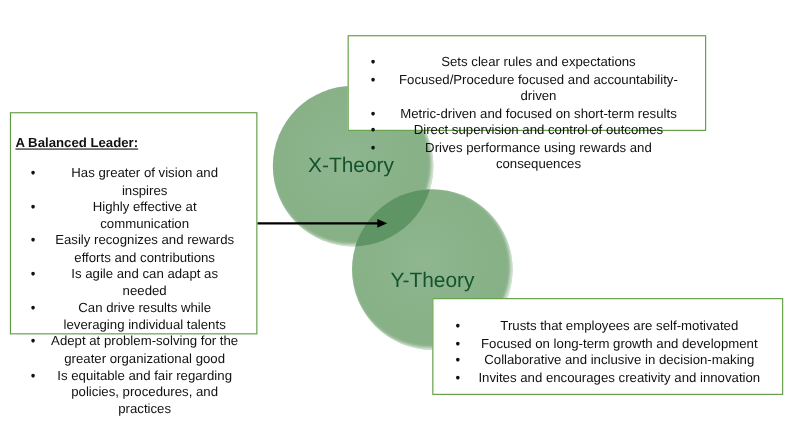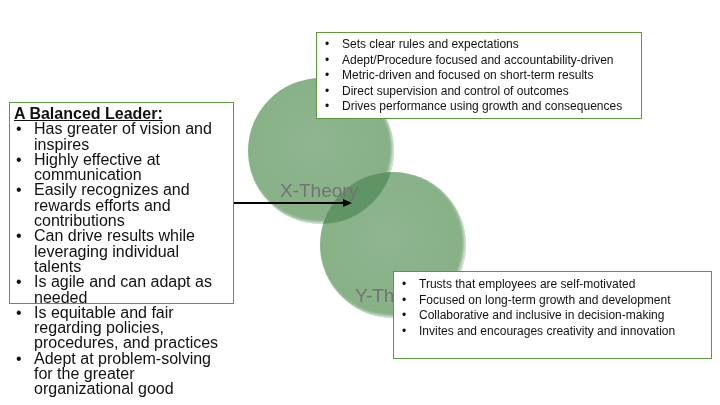--- a/index.html
+++ b/index.html
@@ -6,29 +6,29 @@
   body { width:720px; height:405px; background:#ffffff; position:relative; overflow:hidden;
          font-family:"Liberation Sans", sans-serif; color:#111; }
   .circle { position:absolute; border-radius:50%; }
   #cx { left:248px; top:78px; width:146px; height:146px;
         background:radial-gradient(circle at 45% 45%, #8fb68f 0%, #86b086 70%, #7aa77a 100%);
         box-shadow: inset -2px -2px 3px rgba(255,255,255,0.7); }
   #cy { left:320px; top:172px; width:146px; height:146px;
         background:radial-gradient(circle at 45% 45%, #8fb68f 0%, #86b086 70%, #7aa77a 100%);
         box-shadow: inset -2px -2px 3px rgba(255,255,255,0.7); }
   #overlap { position:absolute; left:0; top:0; }
-  .clabel { position:absolute; font-size:19px; color:#737373;margin-top:40px; }
+  .clabel { position:absolute; font-size:19px; color:#14532d; }
   #lx { left:280px; top:140px; }
   #ly { left:355px; top:245px;text-align:right; }
   .box { position:absolute; background:#fff; border:1.5px solid #5a9a3c; box-sizing:border-box;
          font-size:12px; line-height:15.5px; }
-  .box ul { list-style:none; margin:0; padding:0; }
+  .box ul { list-style:none; margin:12px; padding:0;text-align:center; }
   .box li { position:relative; padding-left:21px; }
   .box li::before { content:"•"; position:absolute; left:4px; top:0; }
-  #left-box { left:9px; top:102px; width:225px; height:202px; padding:3px 4px; font-size:16px; line-height:15.3px; }
+  #left-box { left:9px; top:102px; width:225px; height:202px; padding:20px 4px; font-size:12px; line-height:15.3px; }
   #left-box .title { font-weight:bold; text-decoration:underline; }
   #left-box li { padding-left:20px; }
   #left-box li::before { left:2px; }
   #top-box { left:316px; top:32px; width:326px; height:87px; padding:4px 4px; }
   #bottom-box { left:393px; top:271px; width:319px; height:88px; padding:5px 4px; }
   #arrow { position:absolute; left:0; top:0; }
 </style>
 </head>
 <body>
 
@@ -50,34 +50,34 @@
   <line x1="233" y1="203" x2="346" y2="203" stroke="#000" stroke-width="2"></line>
   <polygon points="352,203 343,199 343,207" fill="#000"></polygon>
 </svg>
 
 <div class="box" id="left-box">
   <div class="title">A Balanced Leader:</div>
   <ul>
     <li>Has greater of vision and inspires</li>
     <li>Highly effective at communication</li>
     <li>Easily recognizes and rewards efforts and contributions</li>
+    <li>Is agile and can adapt as needed</li>
     <li>Can drive results while leveraging individual talents</li>
-    <li>Is agile and can adapt as needed</li>
+    <li>Adept at problem-solving for the greater organizational good</li>
     <li>Is equitable and fair regarding policies, procedures, and practices</li>
-    <li>Adept at problem-solving for the greater organizational good</li>
   </ul>
 </div>
 
 <div class="box" id="top-box">
   <ul>
     <li>Sets clear rules and expectations</li>
-    <li>Adept/Procedure focused and accountability-driven</li>
+    <li>Focused/Procedure focused and accountability-driven</li>
     <li>Metric-driven and focused on short-term results</li>
     <li>Direct supervision and control of outcomes</li>
-    <li>Drives performance using growth and consequences</li>
+    <li>Drives performance using rewards and consequences</li>
   </ul>
 </div>
 
 <div class="box" id="bottom-box">
   <ul>
     <li>Trusts that employees are self-motivated</li>
     <li>Focused on long-term growth and development</li>
     <li>Collaborative and inclusive in decision-making</li>
     <li>Invites and encourages creativity and innovation</li>
   </ul>

